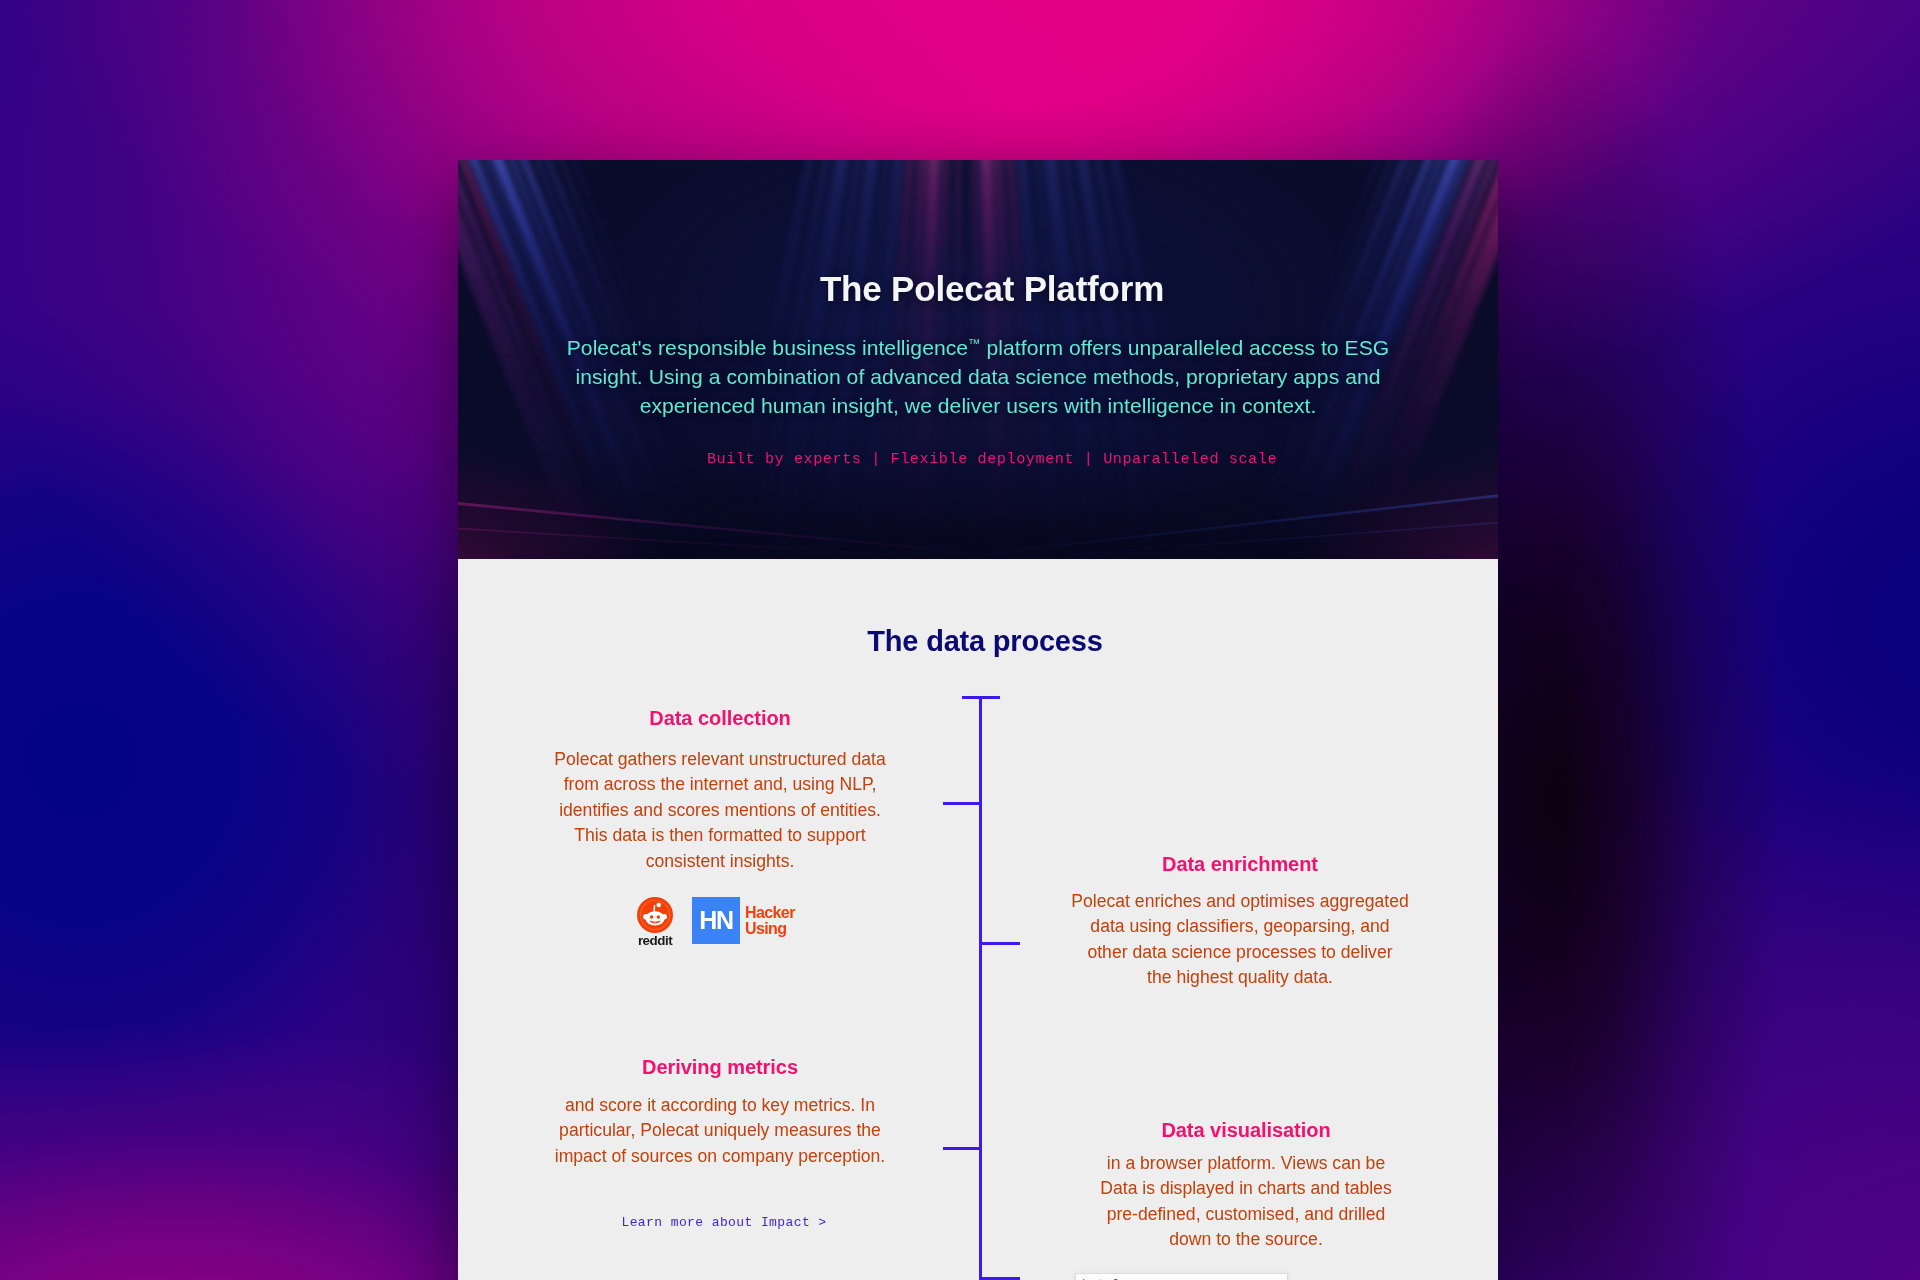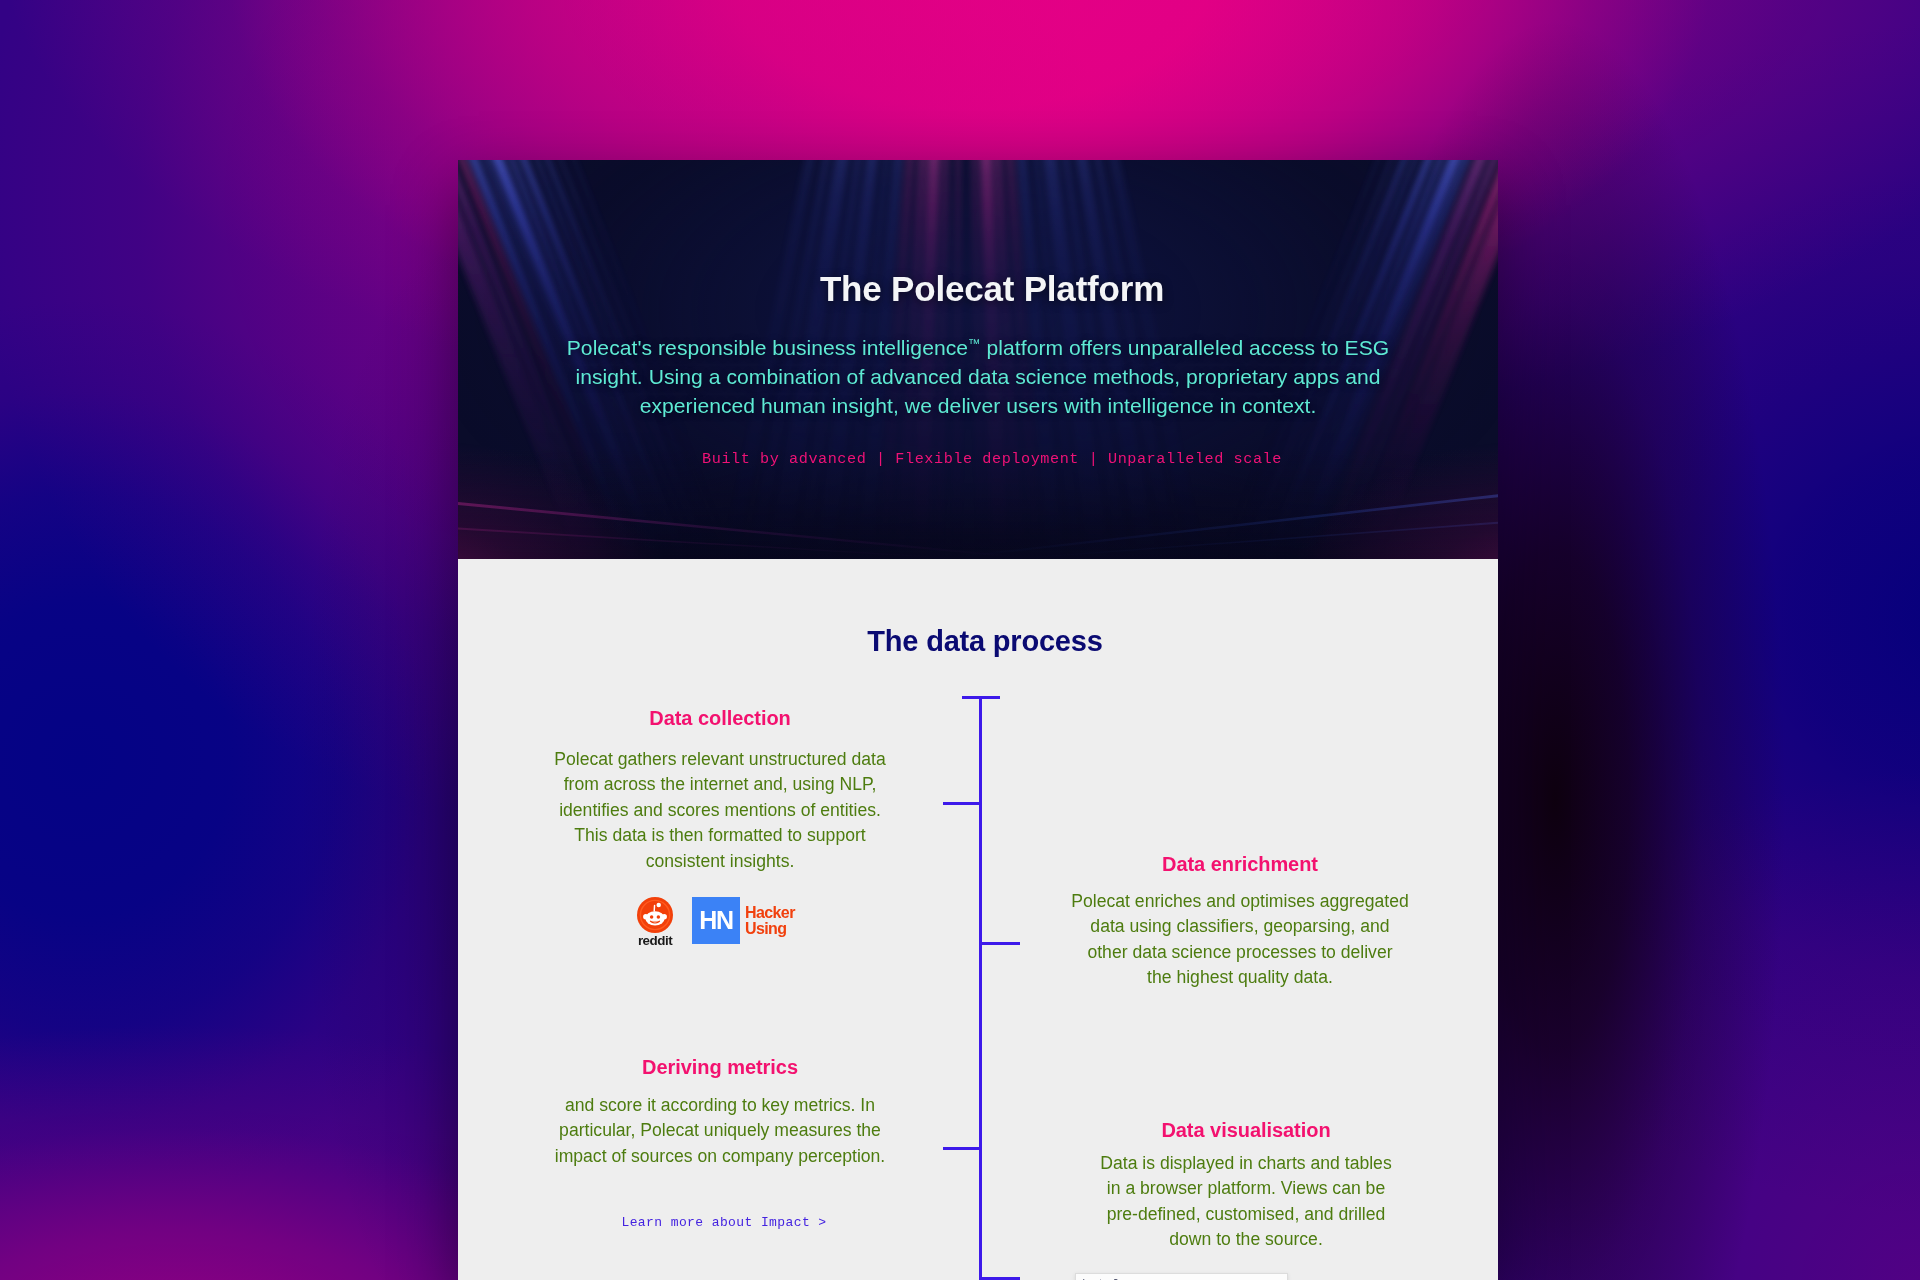--- a/index.html
+++ b/index.html
@@ -45,21 +45,21 @@
   .hero-para{position:absolute;left:20px;width:1000px;top:174px;font-size:21.1px;line-height:28.8px;white-space:nowrap;
      color:#5eead4;font-weight:400;letter-spacing:.05px;text-shadow:0 1px 7px rgba(0,0,0,.5);}
   .hero-para sup{font-size:12.5px;vertical-align:baseline;position:relative;top:-7px;line-height:0;}
   .hero-tag{position:absolute;left:0;right:0;top:290px;font-family:"Liberation Mono",monospace;
      font-size:15.2px;letter-spacing:.55px;color:#ee1276;font-weight:400;}
   #content{position:relative;height:721px;background:#eeeeee;overflow:hidden;}
   .proc-h{position:absolute;left:14px;right:0;top:68px;text-align:center;font-size:29px;font-weight:700;
      color:#0a0a72;letter-spacing:-.2px;line-height:1;}
   .step{position:absolute;width:400px;text-align:center;}
   .step h3{margin:0;font-size:20px;font-weight:700;color:#f3116f;line-height:1;letter-spacing:-.05px;}
-  .step p{margin:4px;font-size:17.6px;line-height:25.4px;color:#4d7c0f;font-weight:400;}
+  .step p{margin:4px;font-size:17.6px;line-height:25.4px;color:#c2410c;font-weight:400;}
   .step p span{display:block;white-space:nowrap;}
   .step .body{margin-top:19px;}
   .s1{left:62px;top:149px;}
   .s2{left:582px;top:295px;}
   .s2 .body{margin-top:15px;}
   .s3{left:62px;top:498px;}
   .s3 .body{margin-top:16px;}
   .s4{left:588px;top:561px;}
   .s4 .body{margin-top:11px;}
   .more{position:absolute;left:66px;width:400px;top:656px;text-decoration:none;text-align:center;
@@ -201,21 +201,21 @@
   <path d="M1050 72 L560 109 L560 110 L1050 74 Z" fill="url(#fl2)" opacity=".55"></path>
 </svg>
 <div class="vig"></div>
 <div class="heroinner">
   <div class="hero-title">The Polecat Platform</div>
   <div class="hero-para">
             <div><span>Polecat's responsible business intelligence</span><sup>™</sup><span> platform offers unparalleled access to ESG</span></div>
             <div>insight. Using a combination of advanced data science methods, proprietary apps and</div>
             <div>experienced human insight, we deliver users with intelligence in context.</div>
           </div>
-  <div class="hero-tag">Built by advanced | Flexible deployment | Unparalleled scale</div>
+  <div class="hero-tag">Built by experts | Flexible deployment | Unparalleled scale</div>
 </div>
 </div>
     <div id="content">
     <div class="proc-h">The data process</div>
 
     <svg class="tl" viewBox="0 0 1040 721" width="1040" height="721">
       <g fill="#3d19ea" shape-rendering="crispEdges">
         <rect x="521" y="137" width="3" height="584"></rect>
         <rect x="504" y="137" width="38" height="3"></rect>
         <rect x="485" y="243" width="38" height="3"></rect>
@@ -284,21 +284,21 @@
     </div>
     <a class="more" href="#">Learn more about Impact &gt;</a>
 
     <div class="shot">
       <div class="ttl">Impact per Day</div>
     </div>
 
     <div class="step s4">
       <h3>Data visualisation</h3>
       <p class="body">
+            <span>in a browser platform. Views can be</span>
             <span>Data is displayed in charts and tables</span>
-            <span>in a browser platform. Views can be</span>
             <span>pre-defined, customised, and drilled</span>
             <span>down to the source.</span>
           </p>
     </div>
     </div>
   </div>
 </div>
 
 </body></html>

